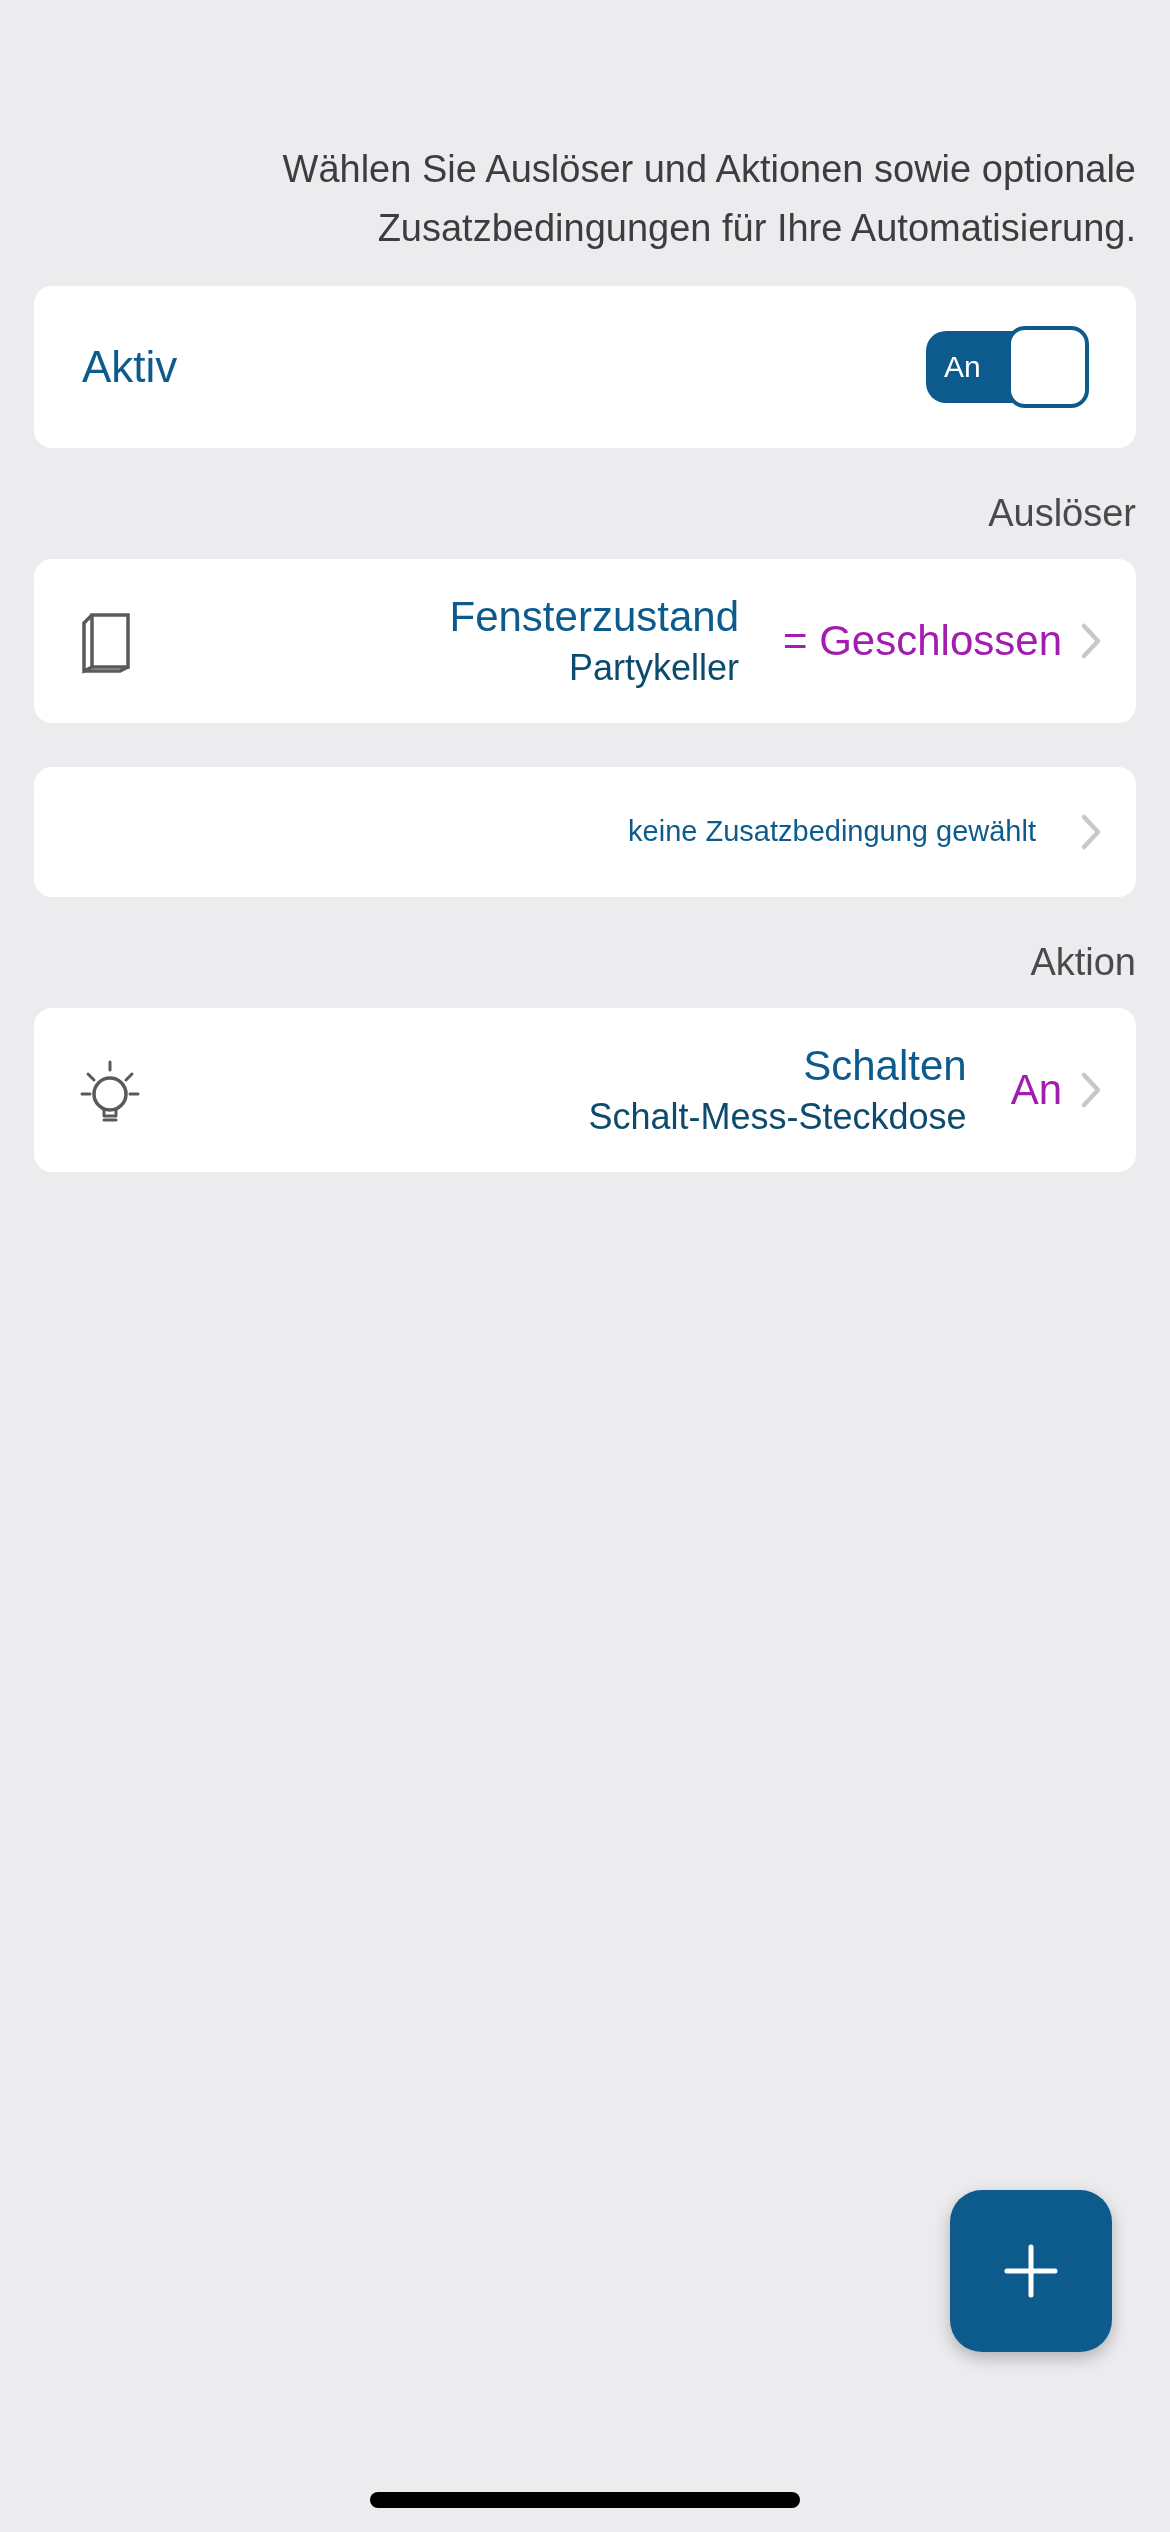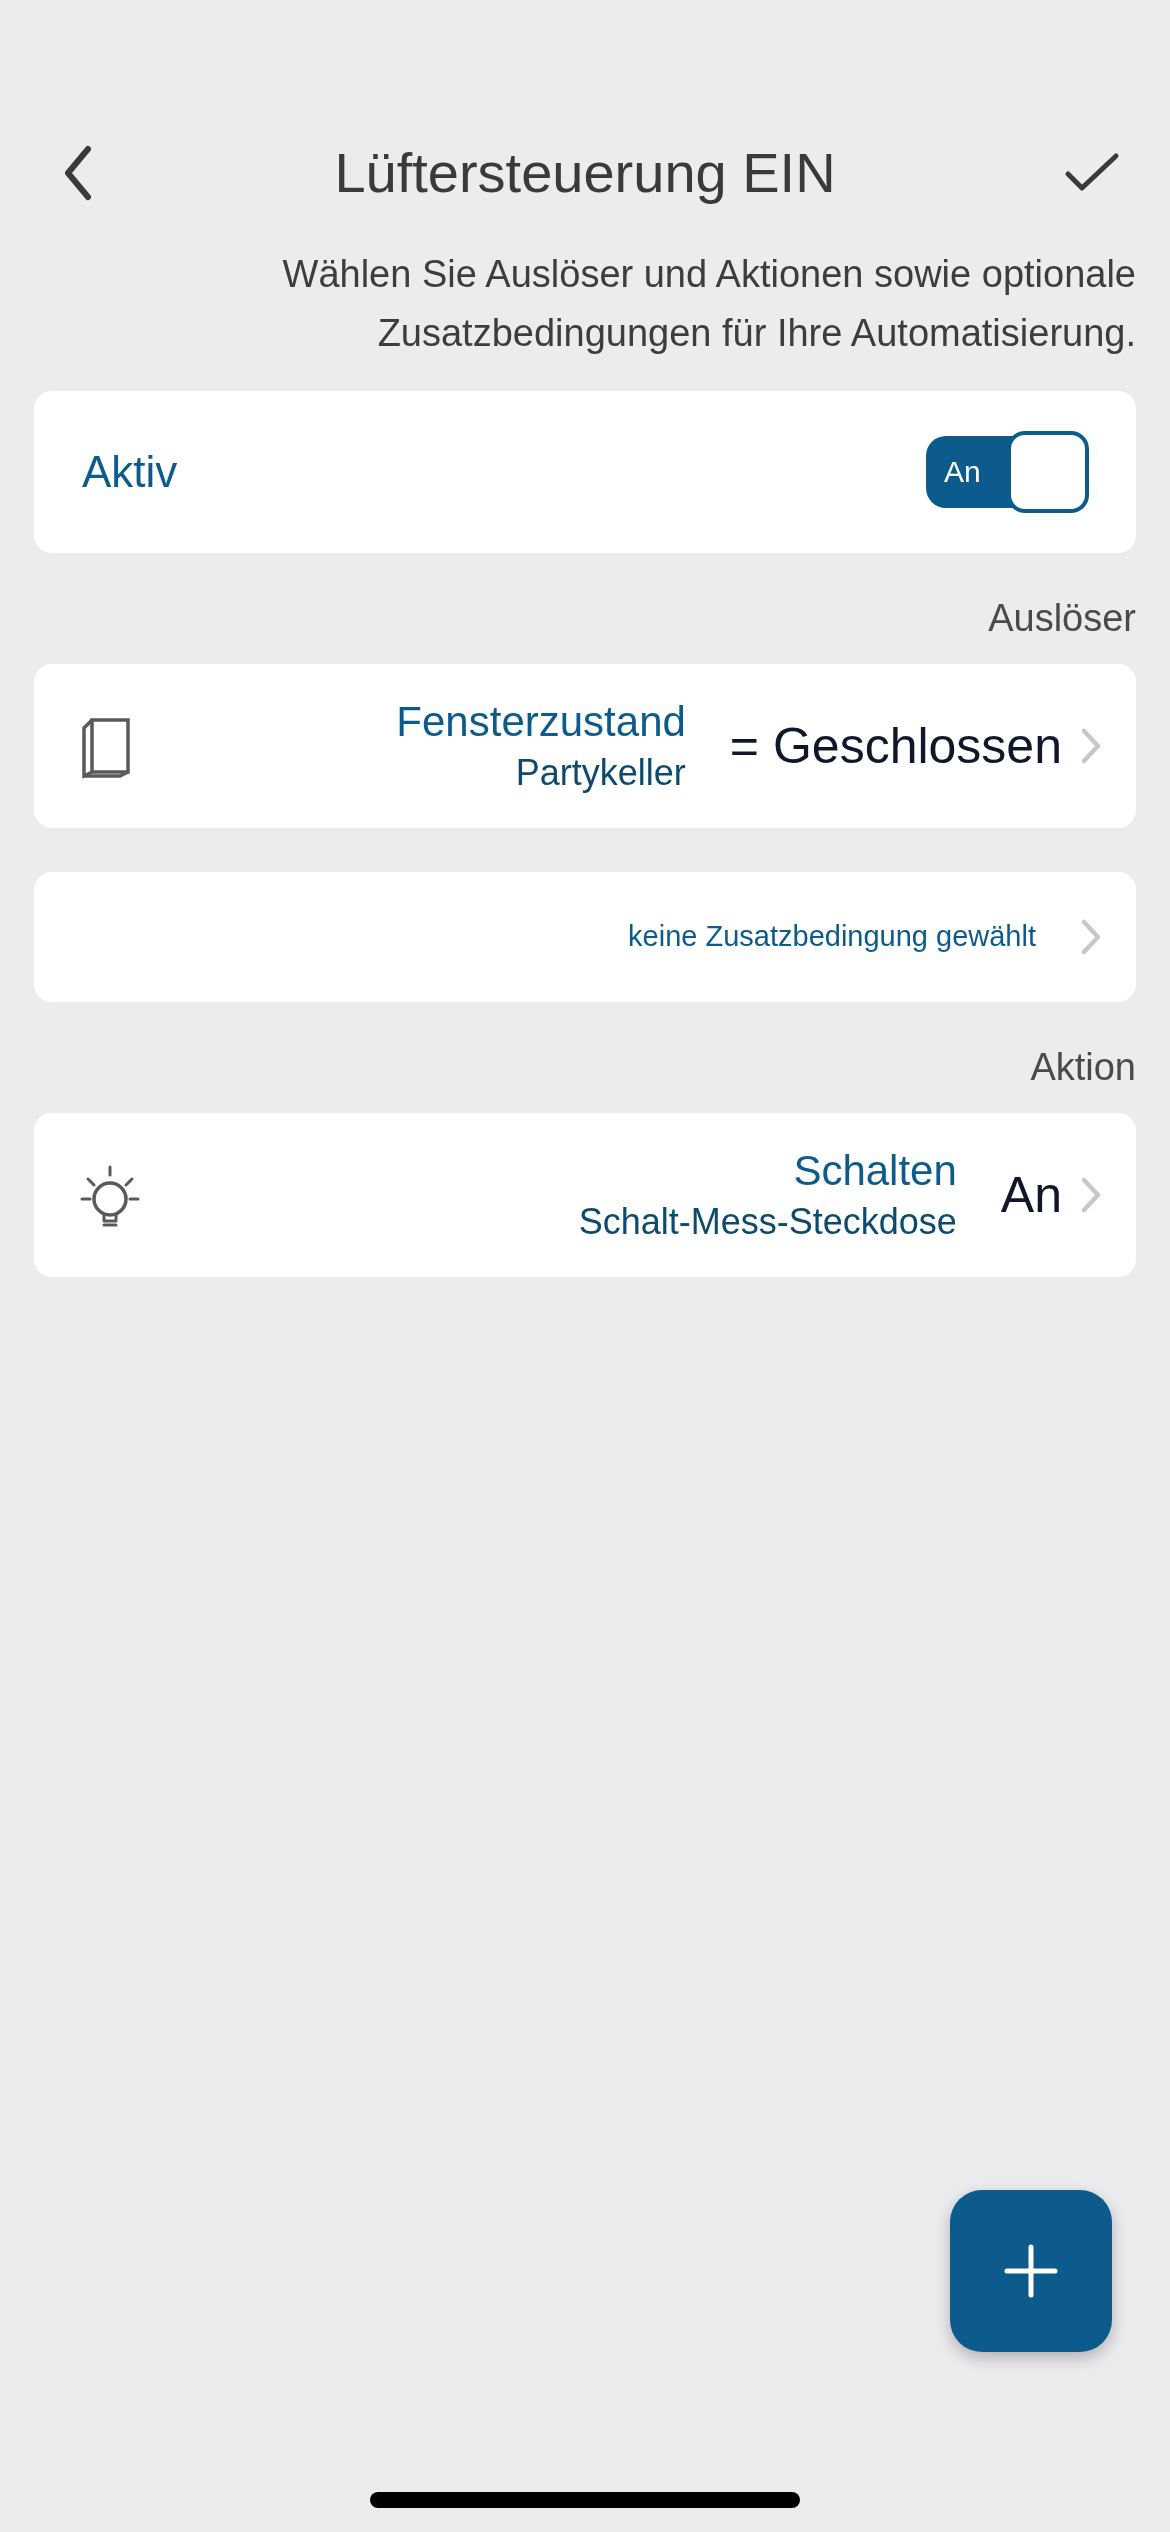--- a/index.html
+++ b/index.html
@@ -174,22 +174,22 @@
       font-weight: 400;
       margin-bottom: 6px;
     }
     
     .row-subtitle {
       font-size: 36px;
       color: #0c4a6e;
     }
     
     .row-value {
-      font-size: 50px;
-      color: #0f172a;
+      font-size: 42px;
+      color: #a21caf;
       margin-right: 18px;
       white-space: nowrap;
     }
     
     .chevron-wrap {
       display: flex;
       align-items: center;
       flex-shrink: 0;
     }
     
@@ -236,33 +236,20 @@
       width: 430px;
       height: 16px;
       background: #000000;
       border-radius: 10px;
     }
   </style>
 </head>
 <body>
 
 <div class="screen">
-  <div class="header">
-    <div class="back-btn">
-      <svg viewBox="0 0 36 56" fill="none">
-        <path d="M28 4 L8 28 L28 52" stroke="#3a3a3c" stroke-width="6" stroke-linecap="round" stroke-linejoin="round"></path>
-      </svg>
-    </div>
-    <h1 class="header-title">Lüftersteuerung EIN</h1>
-    <div class="confirm-btn">
-      <svg viewBox="0 0 56 42" fill="none">
-        <path d="M4 22 L18 36 L52 4" stroke="#3a3a3c" stroke-width="5" stroke-linecap="round" stroke-linejoin="round"></path>
-      </svg>
-    </div>
-  </div>
 
   <div class="content">
     <p class="description">Wählen Sie Auslöser und Aktionen sowie optionale Zusatzbedingungen für Ihre Automatisierung.</p>
 
     <div class="card active-card">
       <span class="active-label">Aktiv</span>
       <div class="toggle">
         <div class="toggle-track">
           <span class="toggle-label">An</span>
         </div>

